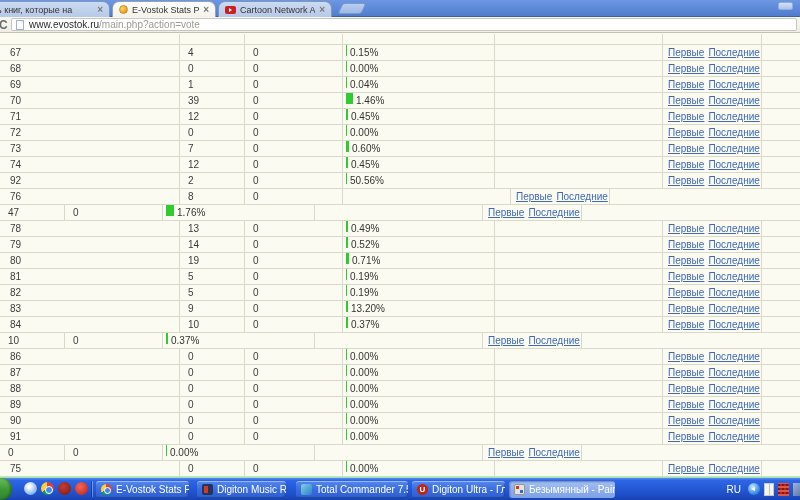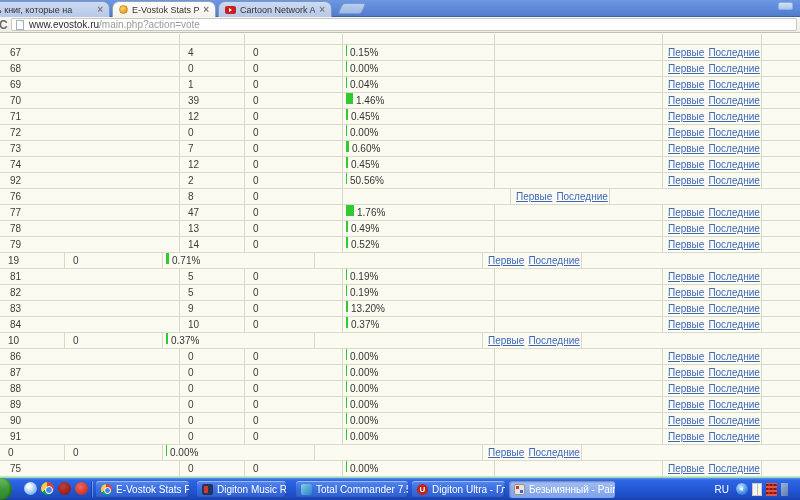--- a/index.html
+++ b/index.html
@@ -89,21 +89,21 @@
   .ico-chrome { border-radius:50%; background:conic-gradient(#DB4437 0 33%, #0F9D58 33% 66%, #FFCD40 66% 100%); position:relative; }
   .ico-chrome::after { content:""; position:absolute; left:3px; top:3px; width:5px; height:5px; border-radius:50%; background:#4285F4; border:1px solid #fff; }
   .ico-digiton-music { background:#23355E; position:relative; }
   .ico-digiton-music::after { content:""; position:absolute; left:2px; top:2px; width:4px; height:7px; background:#D03A2C; }
   .ico-total-commander { background:linear-gradient(135deg,#7FD0E8 0%,#2E7FC8 100%); }
   .ico-digiton-ultra { border-radius:50%; background:#C22417; color:#fff; font-size:8px; font-weight:bold;
     text-align:center; line-height:11px; }
   .ico-paint { background:#E8E4DA; position:relative; border:1px solid #9A968C; }
   .ico-paint::before { content:""; position:absolute; left:1px; top:1px; width:3px; height:3px; background:#D03A2C; }
   .ico-paint::after { content:""; position:absolute; right:1px; bottom:1px; width:3px; height:3px; background:#3566D8; }
-  .tray { position:absolute; right:0; top:0; height:22px; display:flex; align-items:center; gap:4px; padding-right:14px; }
+  .tray { position:absolute; right:0; top:0; height:22px; display:flex; align-items:center; gap:4px; padding-right:2px; }
   .tray-lang { color:#FFFFFF; font-size:10px; margin-right:3px; }
   .tray-blue { width:12px; height:12px; border-radius:50%;
     background:radial-gradient(circle at 38% 32%, #BFE0FF 5%, #3E8EE8 60%, #1C5FBE 100%); position:relative; }
   .tray-blue::after { content:""; position:absolute; left:3px; top:4px;
     border-right:4px solid #fff; border-top:2px solid transparent; border-bottom:2px solid transparent; }
   .tray-white { width:10px; height:13px; background:#F4F4F0; border:1px solid #C9C9C0; position:relative; }
   .tray-white::after { content:""; position:absolute; left:4px; top:0; width:1px; height:12px; background:#C0C0B6; }
   .tray-red { width:11px; height:13px; background:#B5271B;
     background-image:repeating-linear-gradient(0deg,#D8584C 0 2px,transparent 2px 4px),
                      repeating-linear-gradient(90deg,#8F1308 0 2px,transparent 2px 4px); }
@@ -280,21 +280,20 @@
     <div class="cell c1">76</div>
     <div class="cell c2">8</div>
     <div class="cell c3">0</div>
     <div class="cell c5"></div>
     <div class="cell c6">
       <span class="tlink">Первые</span><span class="tlink">Последние</span>
     </div>
     <div class="cell c7"></div>
   </div>
     <div class="trow">
-    <div class="cell c1">77</div>
     <div class="cell c2">47</div>
     <div class="cell c3">0</div>
     <div class="cell c4">
       <span class="pct-bar" style="width: 8px;"></span>
       <span class="pct-label">1.76%</span>
     </div>
     <div class="cell c5"></div>
     <div class="cell c6">
       <span class="tlink">Первые</span><span class="tlink">Последние</span>
     </div>
@@ -322,20 +321,21 @@
       <span class="pct-bar" style="width: 2px;"></span>
       <span class="pct-label">0.52%</span>
     </div>
     <div class="cell c5"></div>
     <div class="cell c6">
       <span class="tlink">Первые</span><span class="tlink">Последние</span>
     </div>
     <div class="cell c7"></div>
   </div>
     <div class="trow">
+    <div class="cell c1">80</div>
     <div class="cell c2">19</div>
     <div class="cell c3">0</div>
     <div class="cell c4">
       <span class="pct-bar" style="width: 3px;"></span>
       <span class="pct-label">0.71%</span>
     </div>
     <div class="cell c5"></div>
     <div class="cell c6">
       <span class="tlink">Первые</span><span class="tlink">Последние</span>
     </div>

